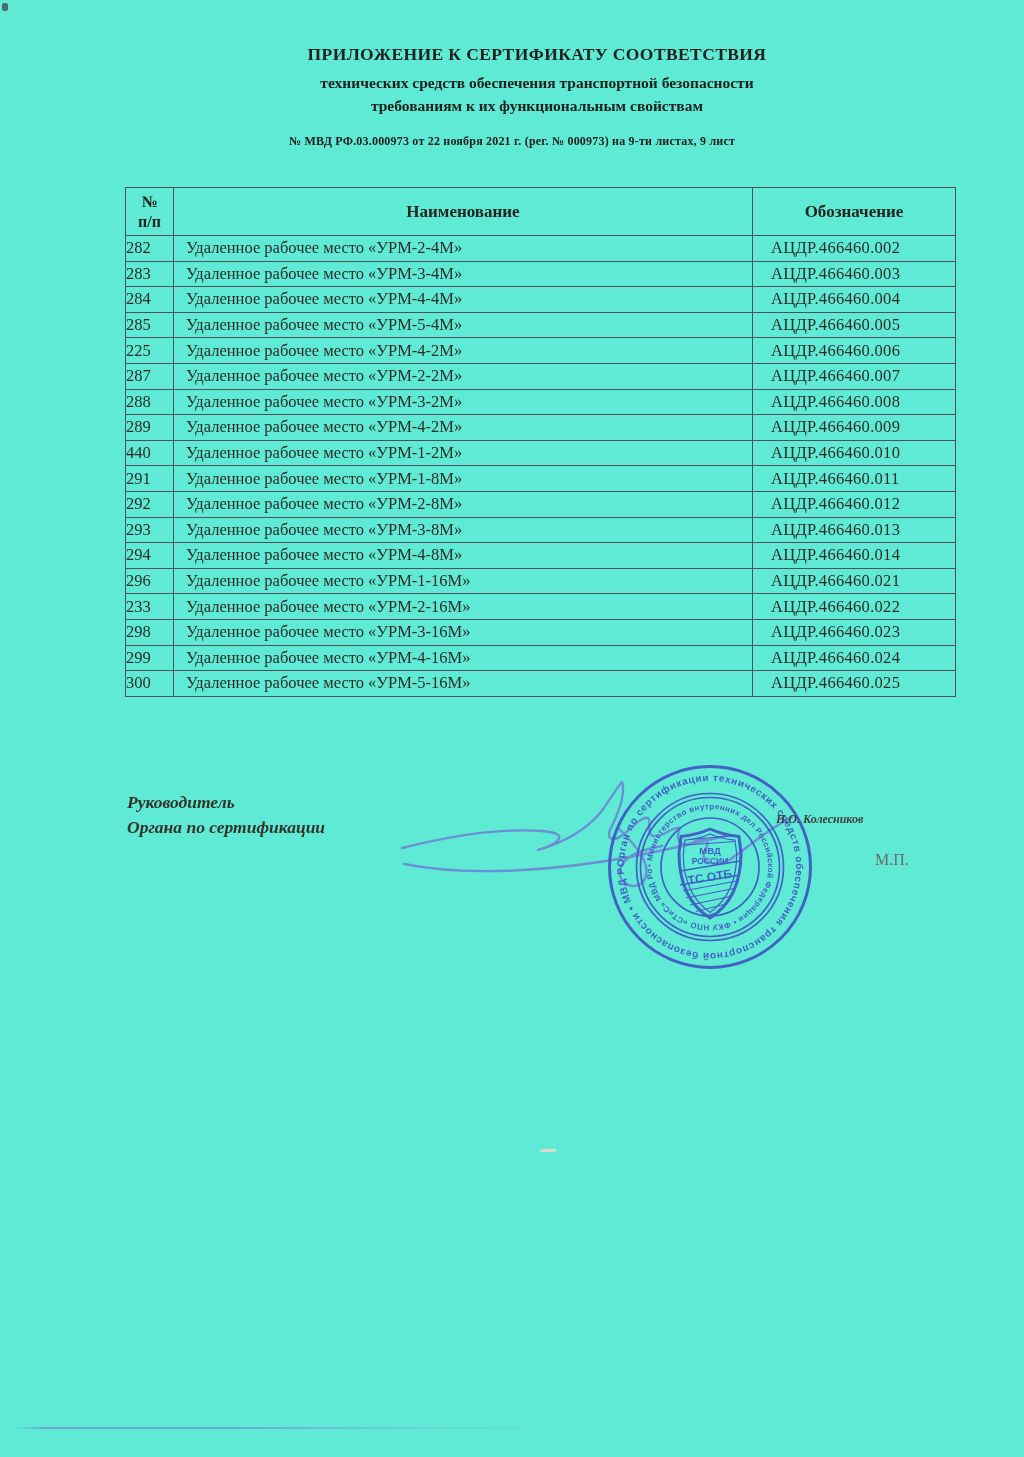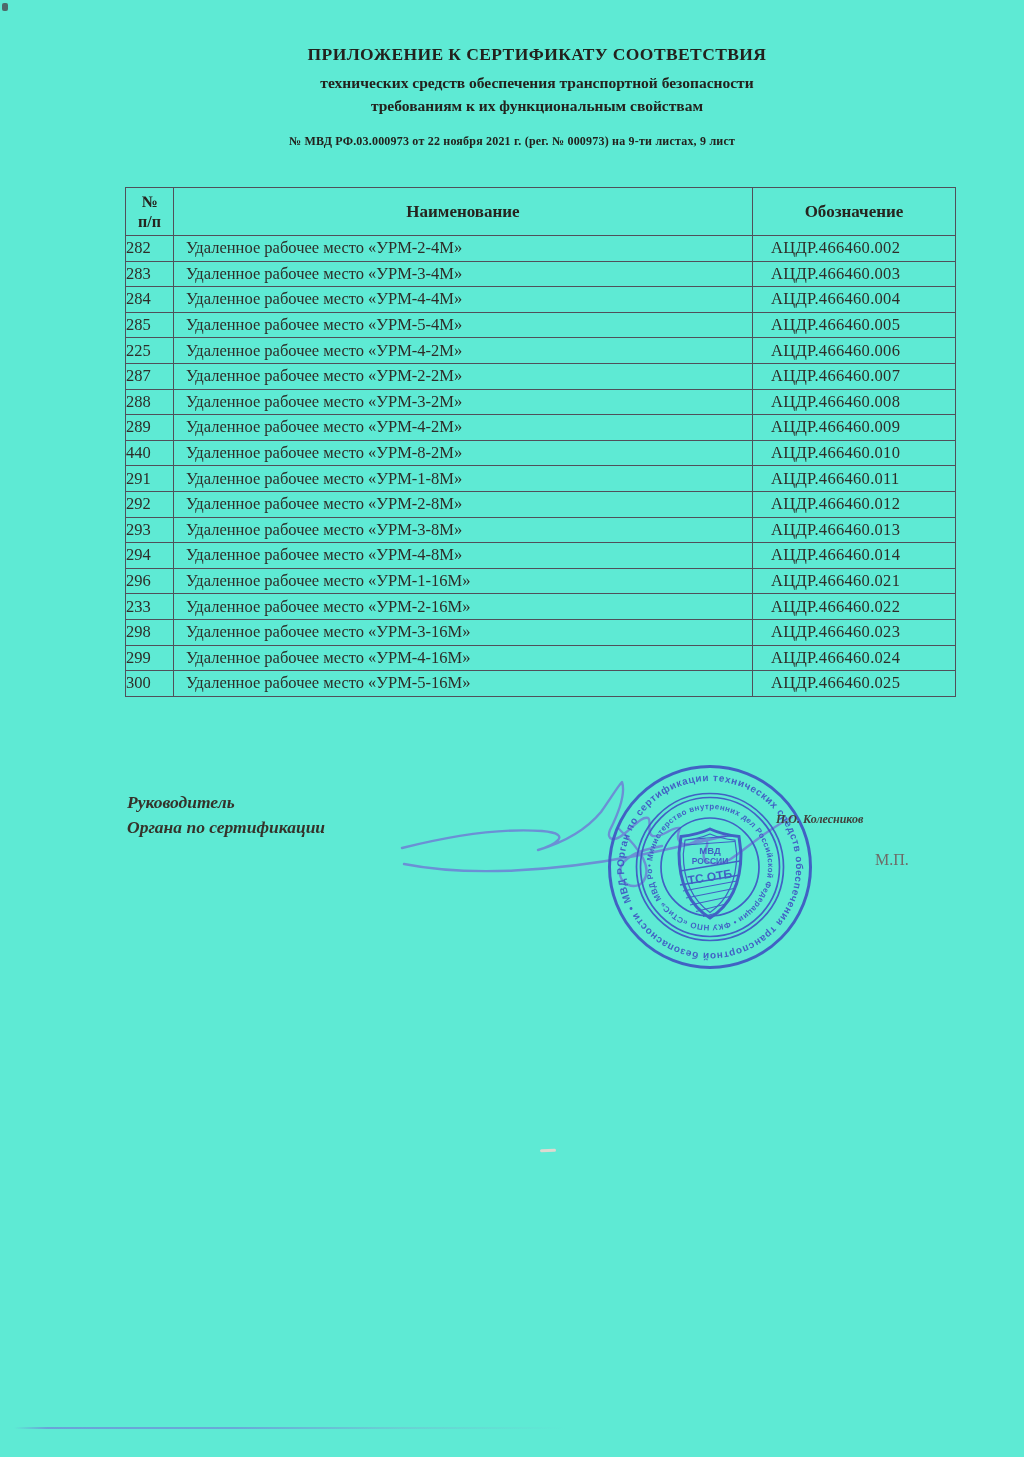--- a/index.html
+++ b/index.html
@@ -119,21 +119,21 @@
             <td class="c-name">Удаленное рабочее место «УРМ-3-2М»</td>
             <td class="c-code">АЦДР.466460.008</td>
           </tr>
           <tr>
             <td class="c-num">289</td>
             <td class="c-name">Удаленное рабочее место «УРМ-4-2М»</td>
             <td class="c-code">АЦДР.466460.009</td>
           </tr>
           <tr>
             <td class="c-num">440</td>
-            <td class="c-name">Удаленное рабочее место «УРМ-8-2М»</td>
+            <td class="c-name">Удаленное рабочее место «УРМ-1-2М»</td>
             <td class="c-code">АЦДР.466460.010</td>
           </tr>
           <tr>
             <td class="c-num">291</td>
             <td class="c-name">Удаленное рабочее место «УРМ-1-8М»</td>
             <td class="c-code">АЦДР.466460.011</td>
           </tr>
           <tr>
             <td class="c-num">292</td>
             <td class="c-name">Удаленное рабочее место «УРМ-2-8М»</td>

